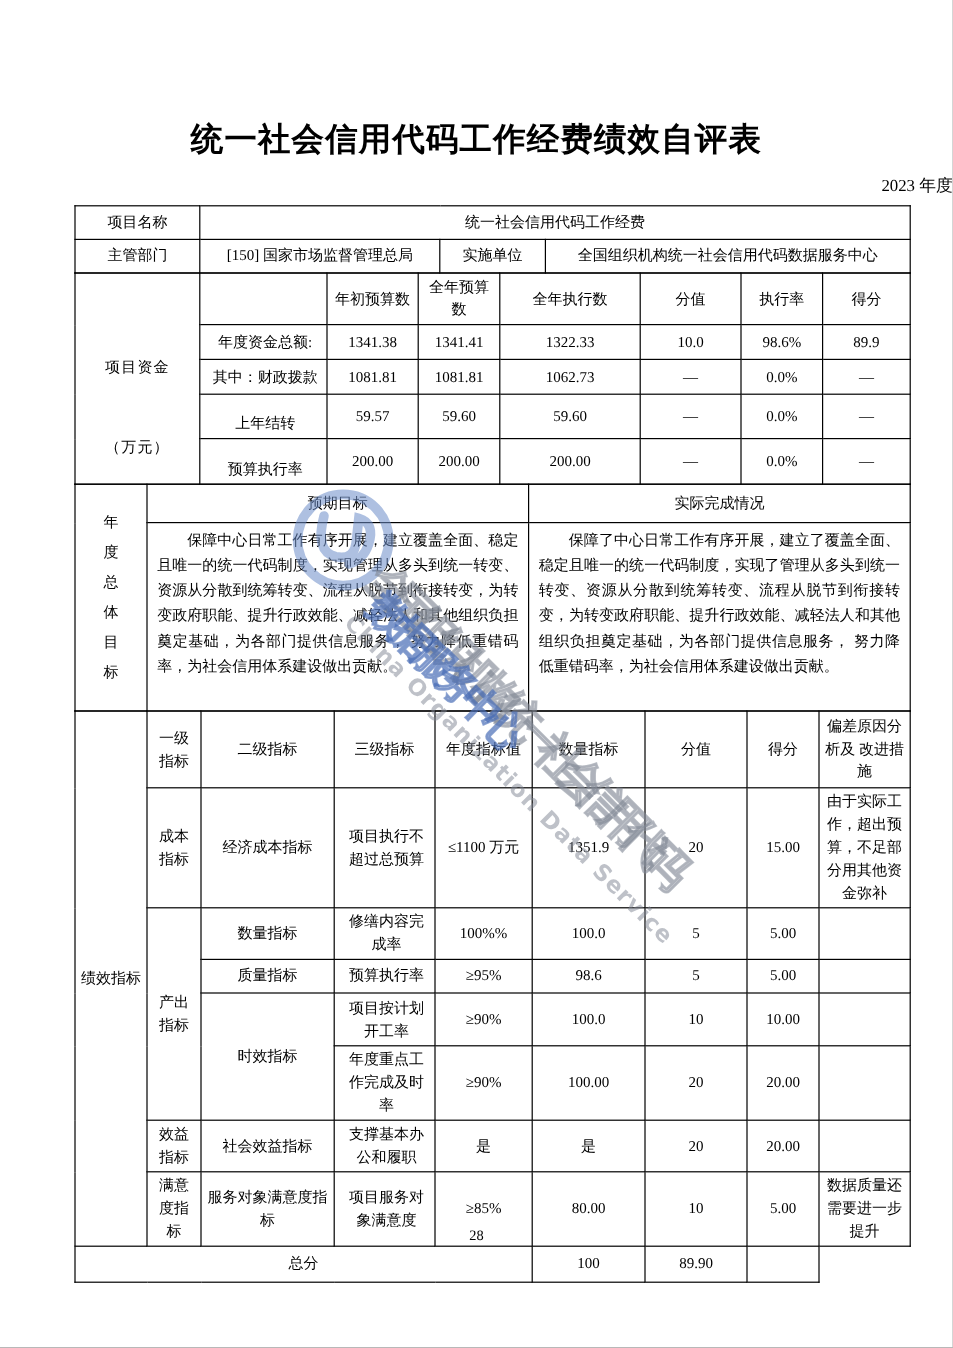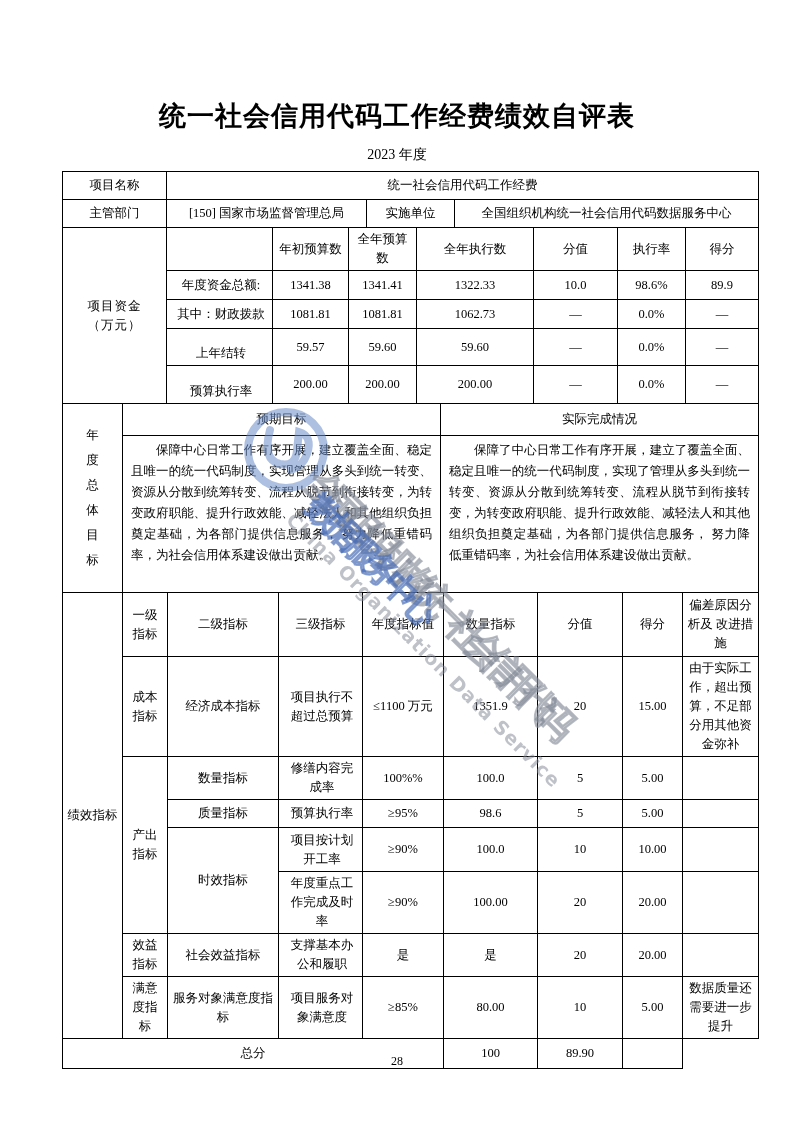--- a/index.html
+++ b/index.html
@@ -16,21 +16,21 @@
     margin:0;
     padding-top:98px;
     text-align:center;
     font-size:27px;
     font-weight:bold;
     font-family:"DejaVu Sans","Liberation Sans",sans-serif;
     letter-spacing:1px;
   }
   .doc-subtitle{
     margin:12px 0 0 0;
-    text-align:center;
+    text-align:right;
     font-size:14px;
   }
   .tbl{
     border-collapse:collapse;
     table-layout:fixed;
     width:696px;
     margin:0 0 0 62px;
     font-size:12.5px;
   }
   .tbl.first{margin-top:7px;}
@@ -53,21 +53,21 @@
     vertical-align:top;
   }
   .vert-label{
     width:1.05em;
     margin:17px auto;
     word-break:break-all;
     line-height:25px;
     text-align:center;
   }
   .narrow{padding:2px 8px;}
-  .sec-label{letter-spacing:1px;}
+  .sec-label{letter-spacing:1px;margin-top:48px;}
   
   .wm{position:absolute;pointer-events:none;white-space:nowrap;}
   .wm-cn-big{
     left:312px;top:452px;
     font-size:38px;font-weight:bold;
     letter-spacing:-13px;
     color:rgba(130,136,150,0.22);
     -webkit-text-stroke:1.2px rgba(130,136,150,0.55);
     transform:rotate(45deg);
     transform-origin:0 50%;
@@ -89,21 +89,21 @@
     letter-spacing:1px;
     color:rgba(125,131,145,0.5);
     transform:rotate(45deg);
     transform-origin:0 50%;
     font-family:"DejaVu Sans",sans-serif;
   }
   .wm-emblem{position:absolute;left:240px;top:404px;width:92px;height:92px;opacity:0.55;}
   .page-number{
     position:absolute;
     left:0;right:0;
-    top:1054px;
+    top:1022px;
     text-align:center;
     font-size:12px;
   }
 </style>
 </head>
 <body>
 
 <div class="page">
 
   <svg class="wm-emblem" viewBox="0 0 92 92">

